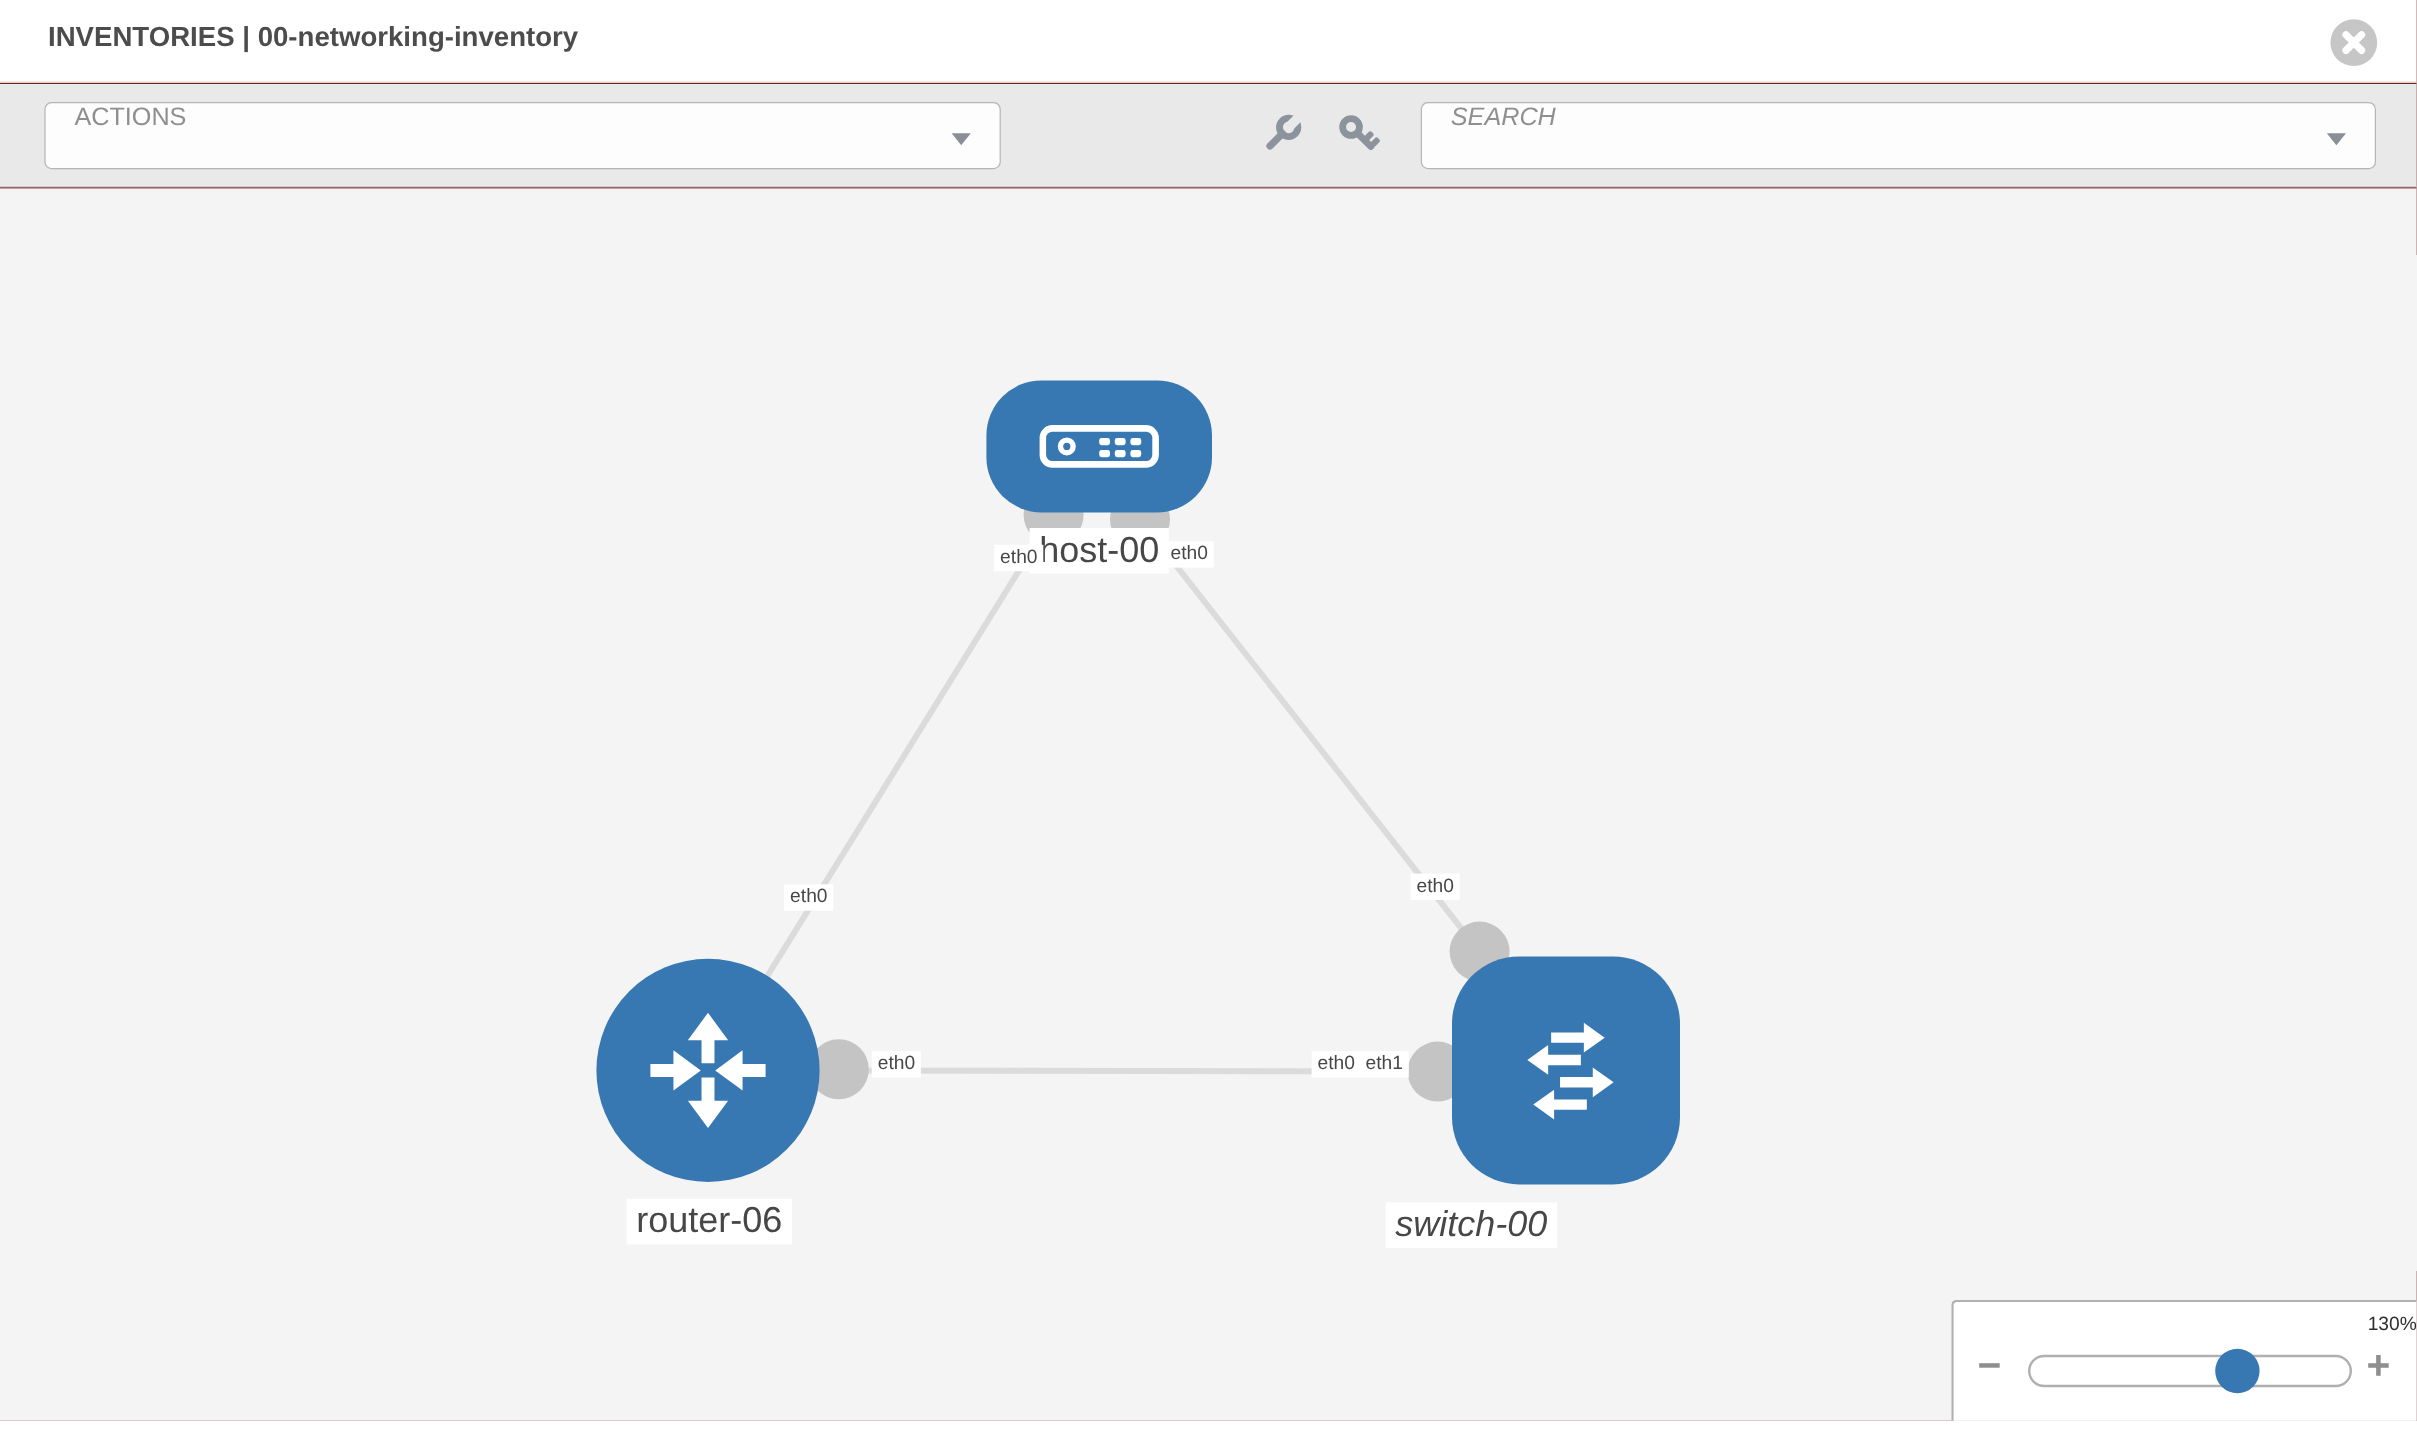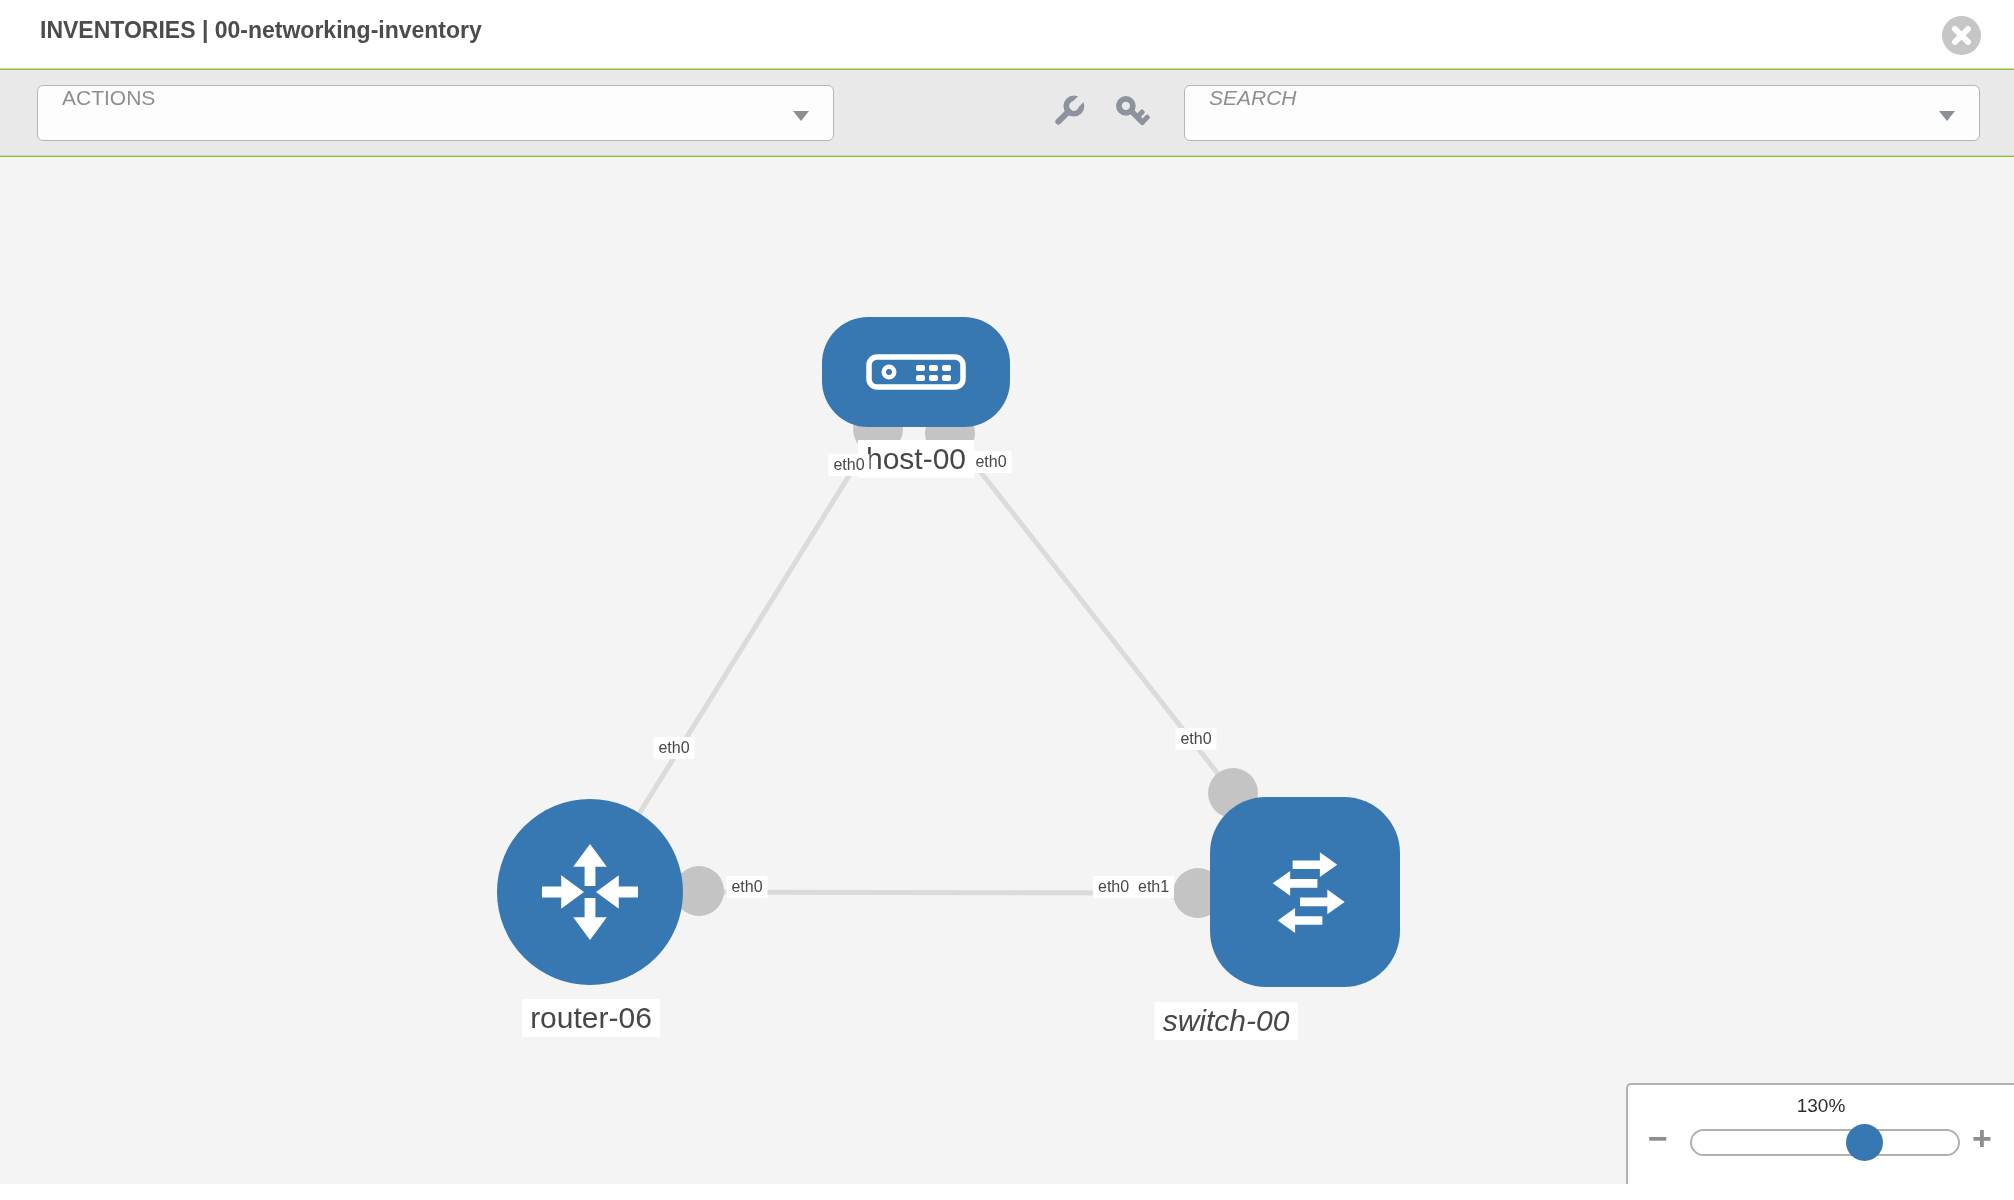--- a/index.html
+++ b/index.html
@@ -1,17 +1,17 @@
 <!DOCTYPE html>
 <html><head>
 <meta charset="utf-8">
 <style>
   * { margin:0; padding:0; box-sizing:border-box; }
   html,body { width:2014px; height:1200px; font-family:"Liberation Sans","DejaVu Sans",sans-serif; background:#fff; }
-  .window { position:relative; width:2014px; height:1184px; background:#84cc16; overflow:hidden; }
+  .window { position:relative; width:2014px; height:1184px; background:#7f1d1d; overflow:hidden; }
 
   
   .hdr { position:absolute; left:0; top:0; width:2014px; height:69px; background:#fff; border-bottom:1px solid #d2d2d2; }
   .hdr-title { position:absolute; left:40px; top:17px; font-size:23px; font-weight:bold; color:#4c4c4c; }
   .close-btn { position:absolute; right:33px; top:16px; width:39px; height:39px; border-radius:50%; background:#c6c6c6; cursor:pointer; }
 
   
   .tbar { position:absolute; left:0; top:70px; width:2014px; height:86px; background:#e9e9e9; border-bottom:1px solid #cfcfcf; }
   .select-box { position:absolute; top:15px; height:56px; background:#fdfdfd; border:1px solid #b5b5b5; border-radius:6px; }
   .select-box .lbl { position:absolute; left:24px; top:0; font-size:21px; color:#8f8f8f; }
@@ -31,21 +31,21 @@
   .node-router { left:497px; top:642px; width:186px; height:186px; border-radius:50%; }
   .node-switch { left:1210px; top:640px; width:190px; height:190px; border-radius:56px; }
 
   .chip { position:absolute; background:#fff; color:#474747; white-space:nowrap; }
   .node-label { font-size:30px; padding:2px 8px; transform:translateX(-50%); }
   .iface { font-size:16px; padding:2px 5px; }
   .iface.ctr { transform:translateX(-50%); }
 
   
   .zoom-panel { position:absolute; left:1626px; top:926px; width:388px; height:117px; background:#fff; border-left:2px solid #b1b1b1; border-top:2px solid #b1b1b1; border-top-left-radius:5px; }
-  .zoom-level { position:absolute; left:0; top:10px; width:100%; text-align:center; font-size:19px; color:#2e2e2e; }
+  .zoom-level { position:absolute; left:0; top:10px; width:100%; text-align:right; font-size:16px; color:#2e2e2e; }
   .zoom-minus, .zoom-plus { position:absolute; top:36px; font-size:34px; font-weight:bold; color:#8e8e8e; cursor:pointer; line-height:1; }
   .zoom-minus { left:20px; }
   .zoom-plus { left:344px; }
   .zoom-track { position:absolute; left:62px; top:44px; width:270px; height:27px; background:#fff; border:2px solid #b0b0b0; border-radius:14px; cursor:pointer; }
   .zoom-knob { position:absolute; left:154px; top:-7px; width:37px; height:37px; border-radius:50%; background:#3778b3; cursor:grab; }
 </style>
 </head>
 <body>
 
 <div class="window">

